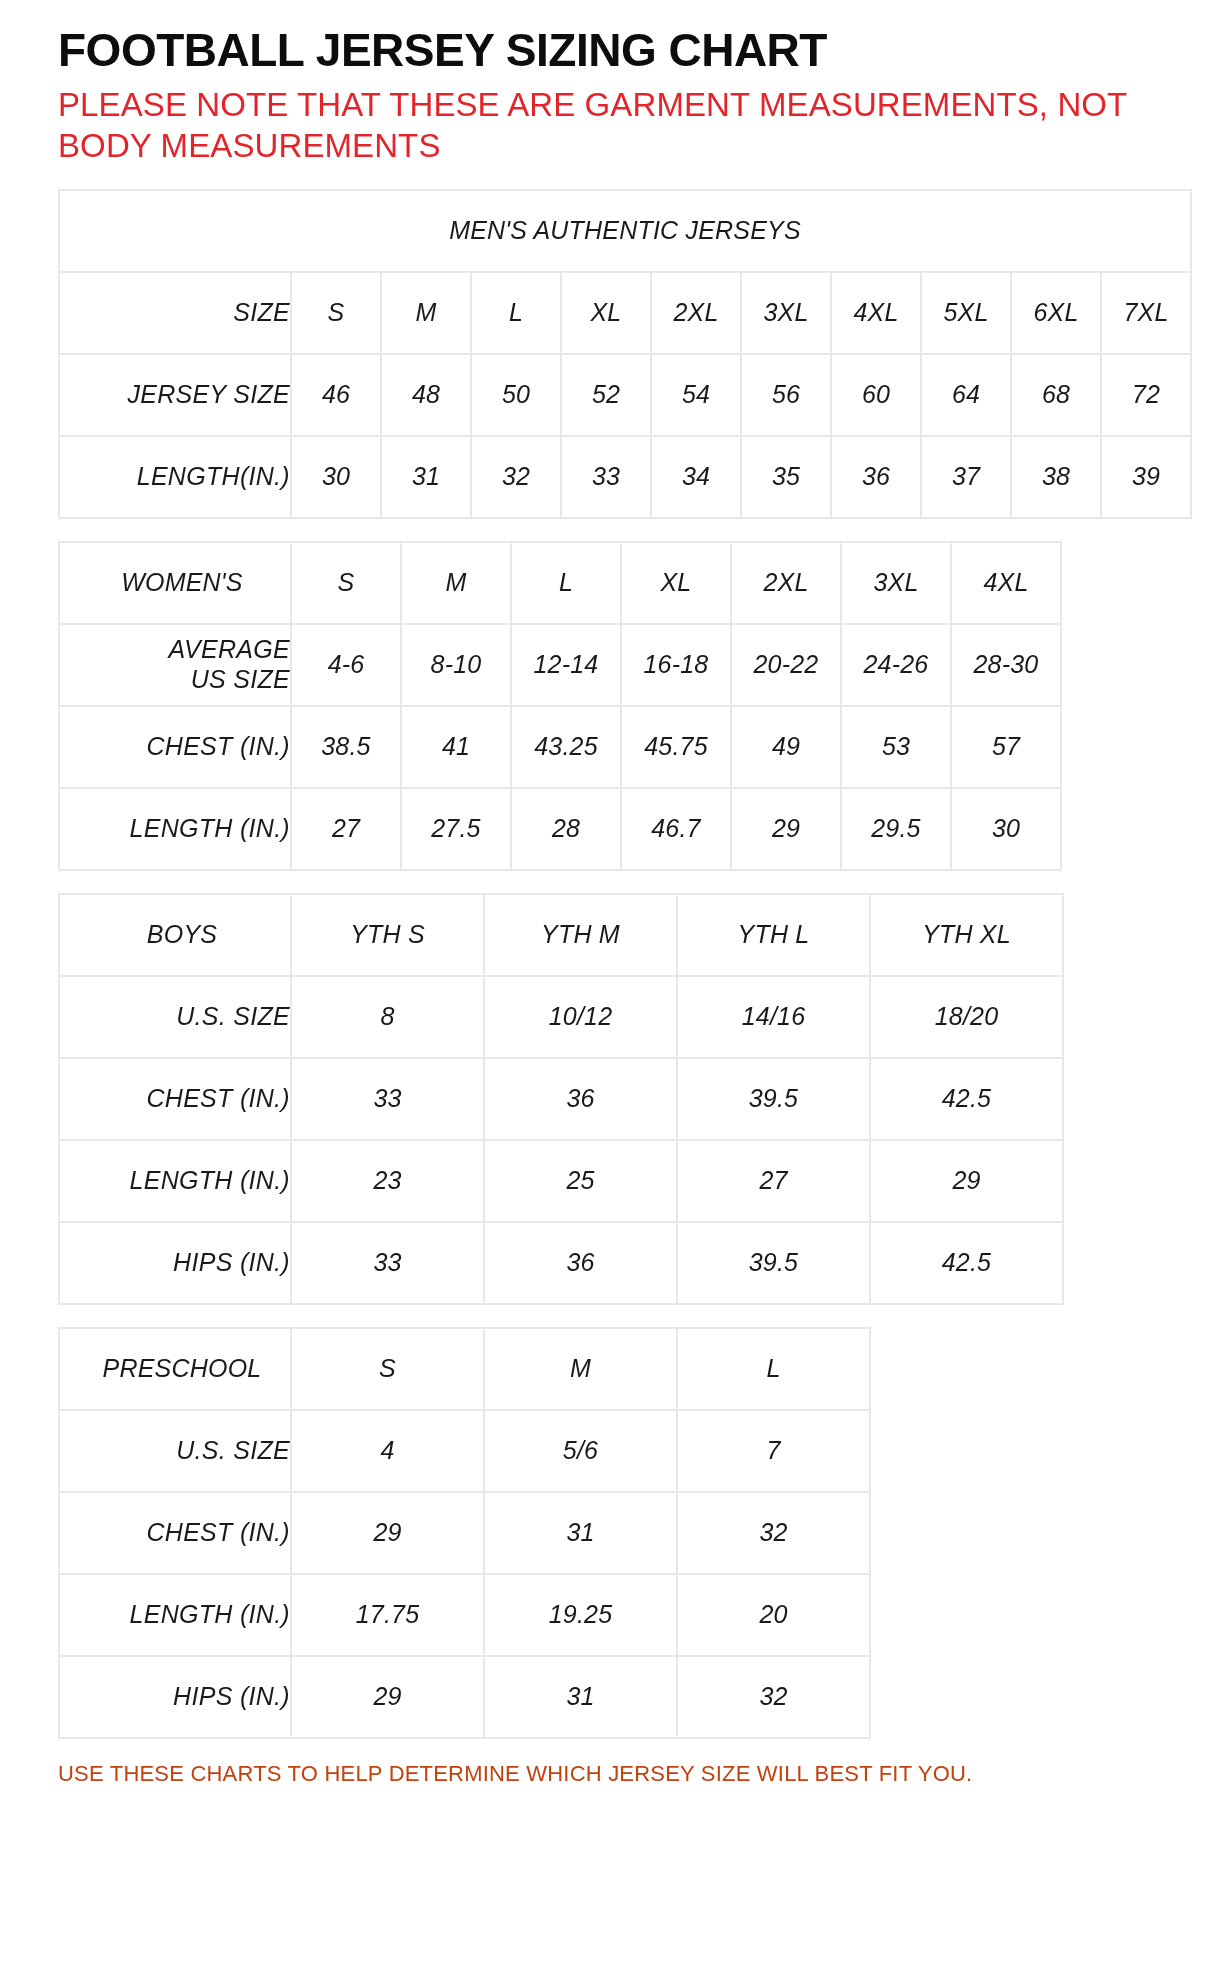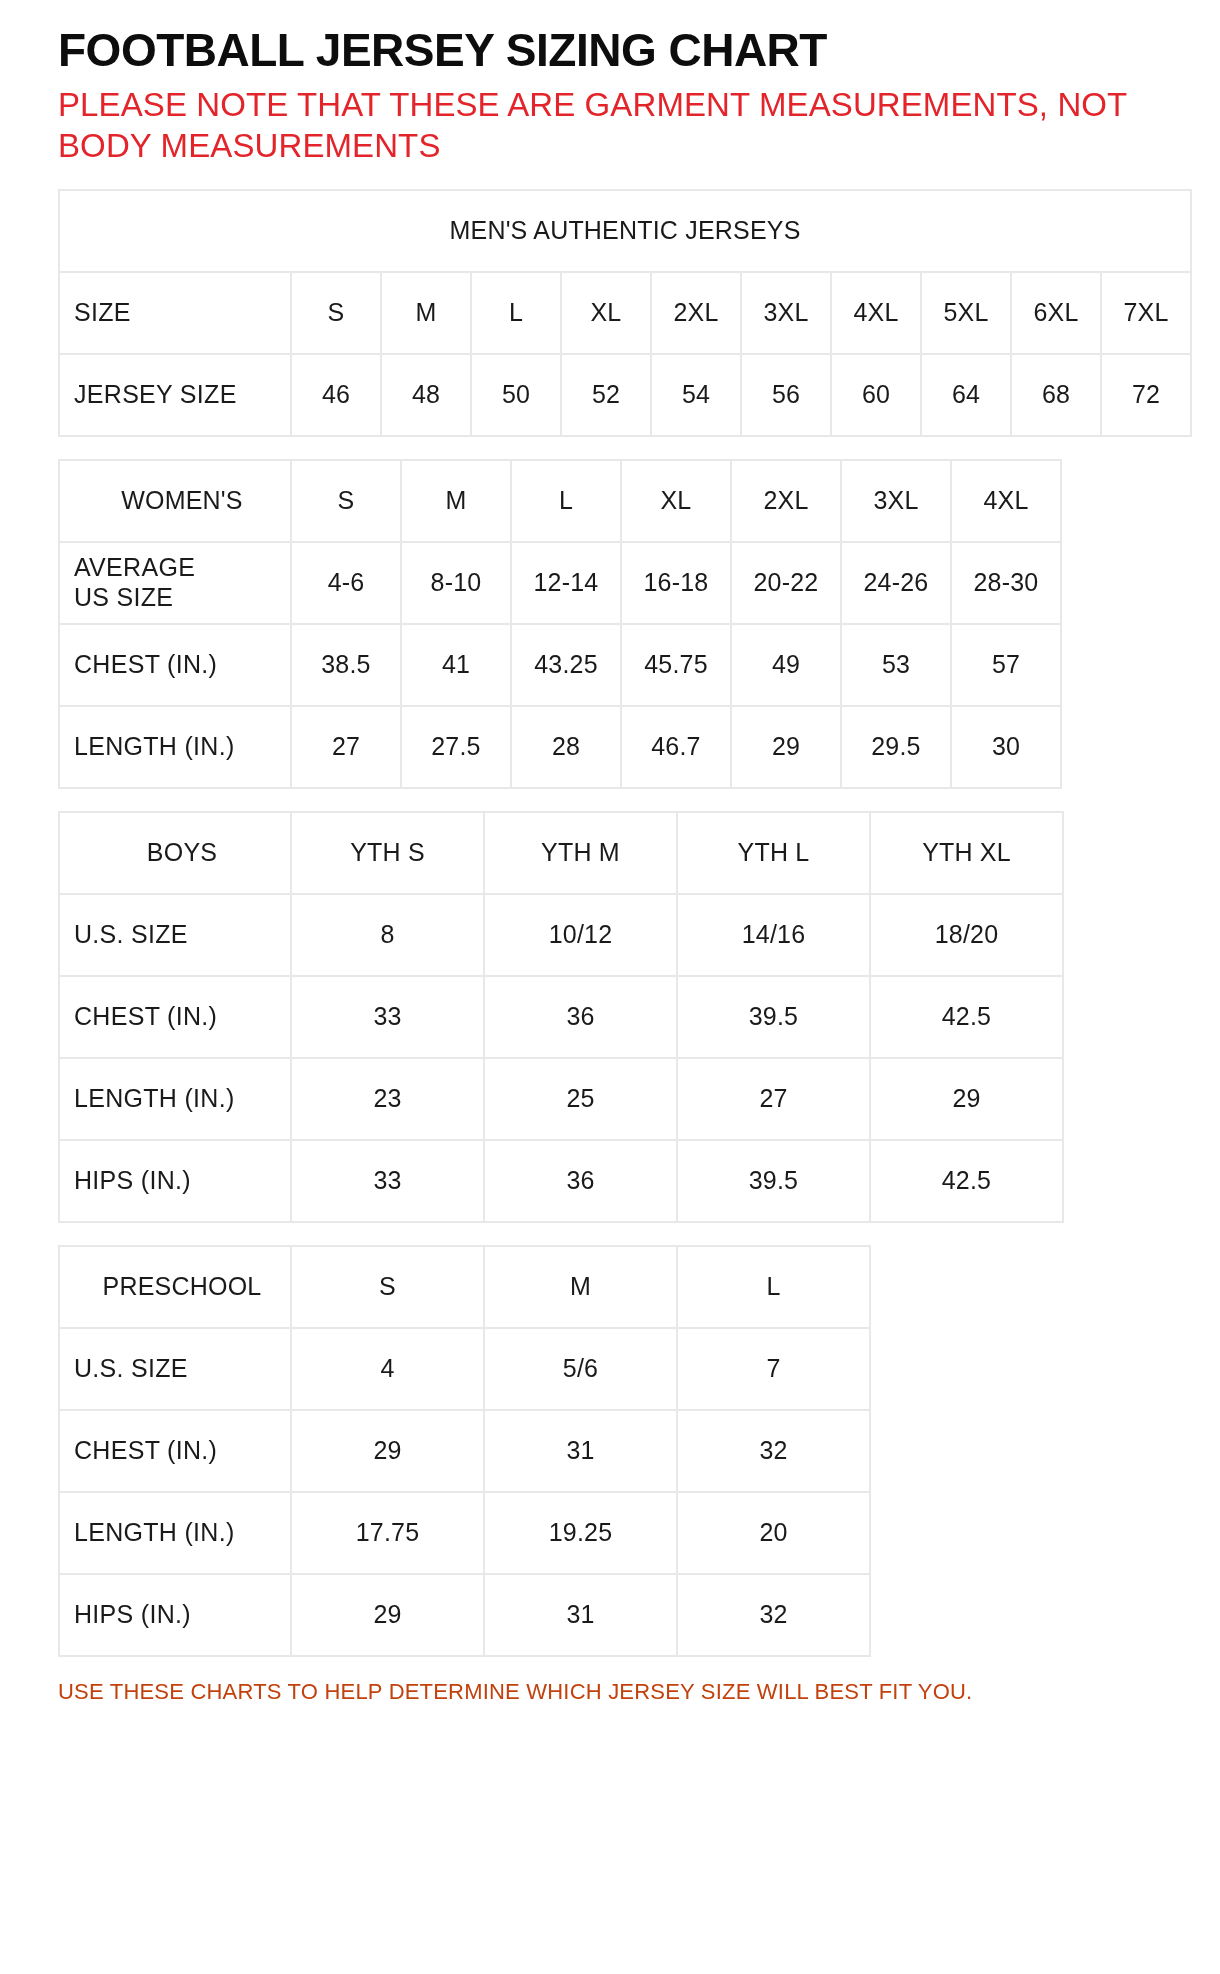--- a/index.html
+++ b/index.html
@@ -35,35 +35,36 @@
     font-size: 33px;
     line-height: 1.24;
     margin: 0 0 22px 0;
     letter-spacing: 0.1px;
     max-width: 1120px;
   }
   table.sz {
     border-collapse: collapse;
     margin: 0 0 22px 0;
     table-layout: fixed;
+    font-style: italic;
   }
   table.sz td, table.sz th {
     border: 2px solid #e8e8e8;
     text-align: center;
     vertical-align: middle;
     font-size: 25px;
     font-weight: normal;
     color: #1a1a1a;
     padding: 0;
     height: 80px;
     letter-spacing: 0.2px;
     background: #ffffff;
   }
   table.sz td.rowhead {
-    text-align: left;
+    text-align: right;
     padding-left: 14px;
     letter-spacing: 0.3px;
   }
   .banner {
     background: #7d7d7d;
     color: #ffffff;
     font-size: 31px;
     letter-spacing: 0.6px;
     height: 82px;
     border: 2px solid #7d7d7d;
@@ -151,20 +152,33 @@
         <td>48</td>
         <td>50</td>
         <td>52</td>
         <td>54</td>
         <td>56</td>
         <td>60</td>
         <td>64</td>
         <td>68</td>
         <td>72</td>
       </tr>
+      <tr>
+        <td class="rowhead">LENGTH(IN.)</td>
+        <td>30</td>
+        <td>31</td>
+        <td>32</td>
+        <td>33</td>
+        <td>34</td>
+        <td>35</td>
+        <td>36</td>
+        <td>37</td>
+        <td>38</td>
+        <td>39</td>
+      </tr>
     </tbody>
   </table>
 
   <table class="sz" id="women-table">
     <colgroup>
       <col class="lbl">
         <col class="c">
         <col class="c">
         <col class="c">
         <col class="c">

